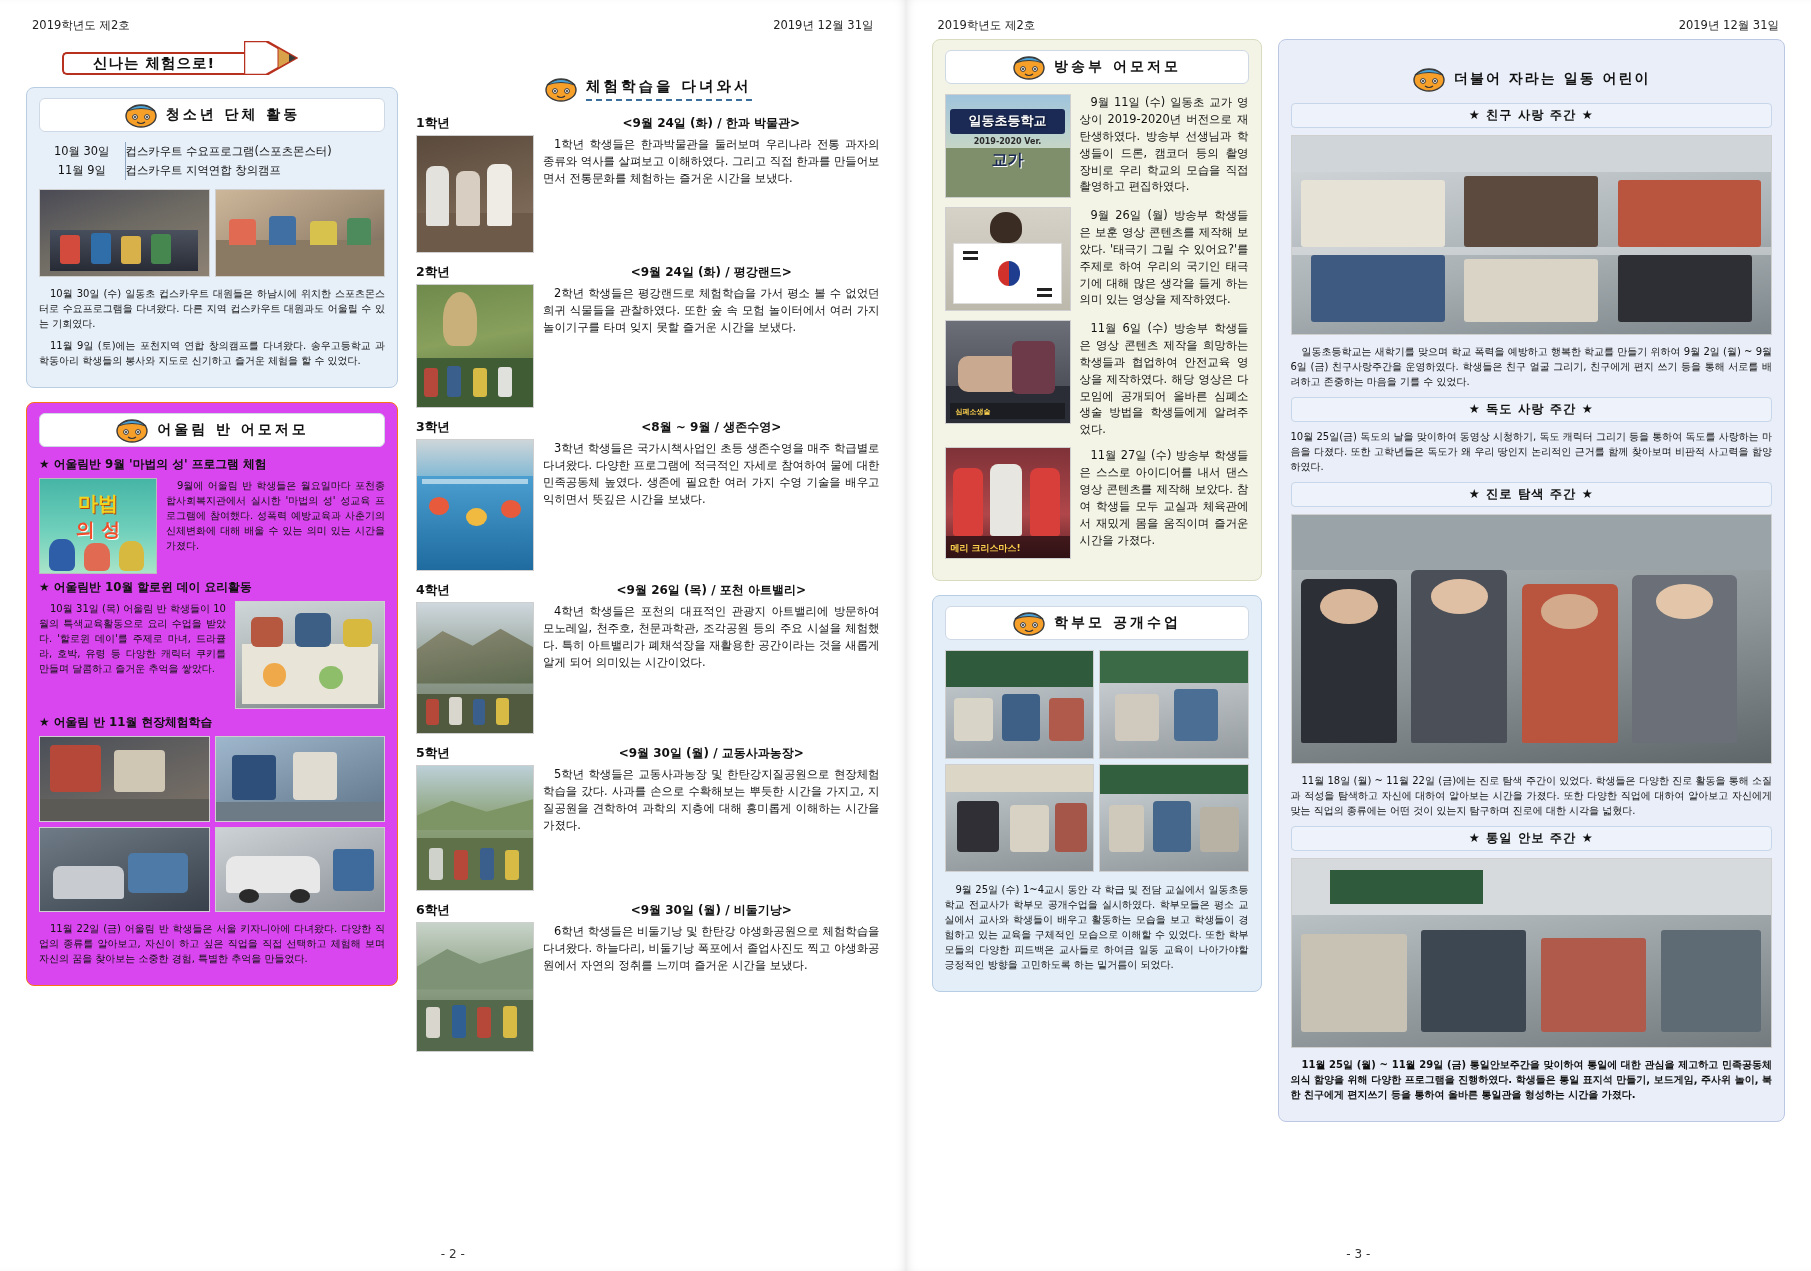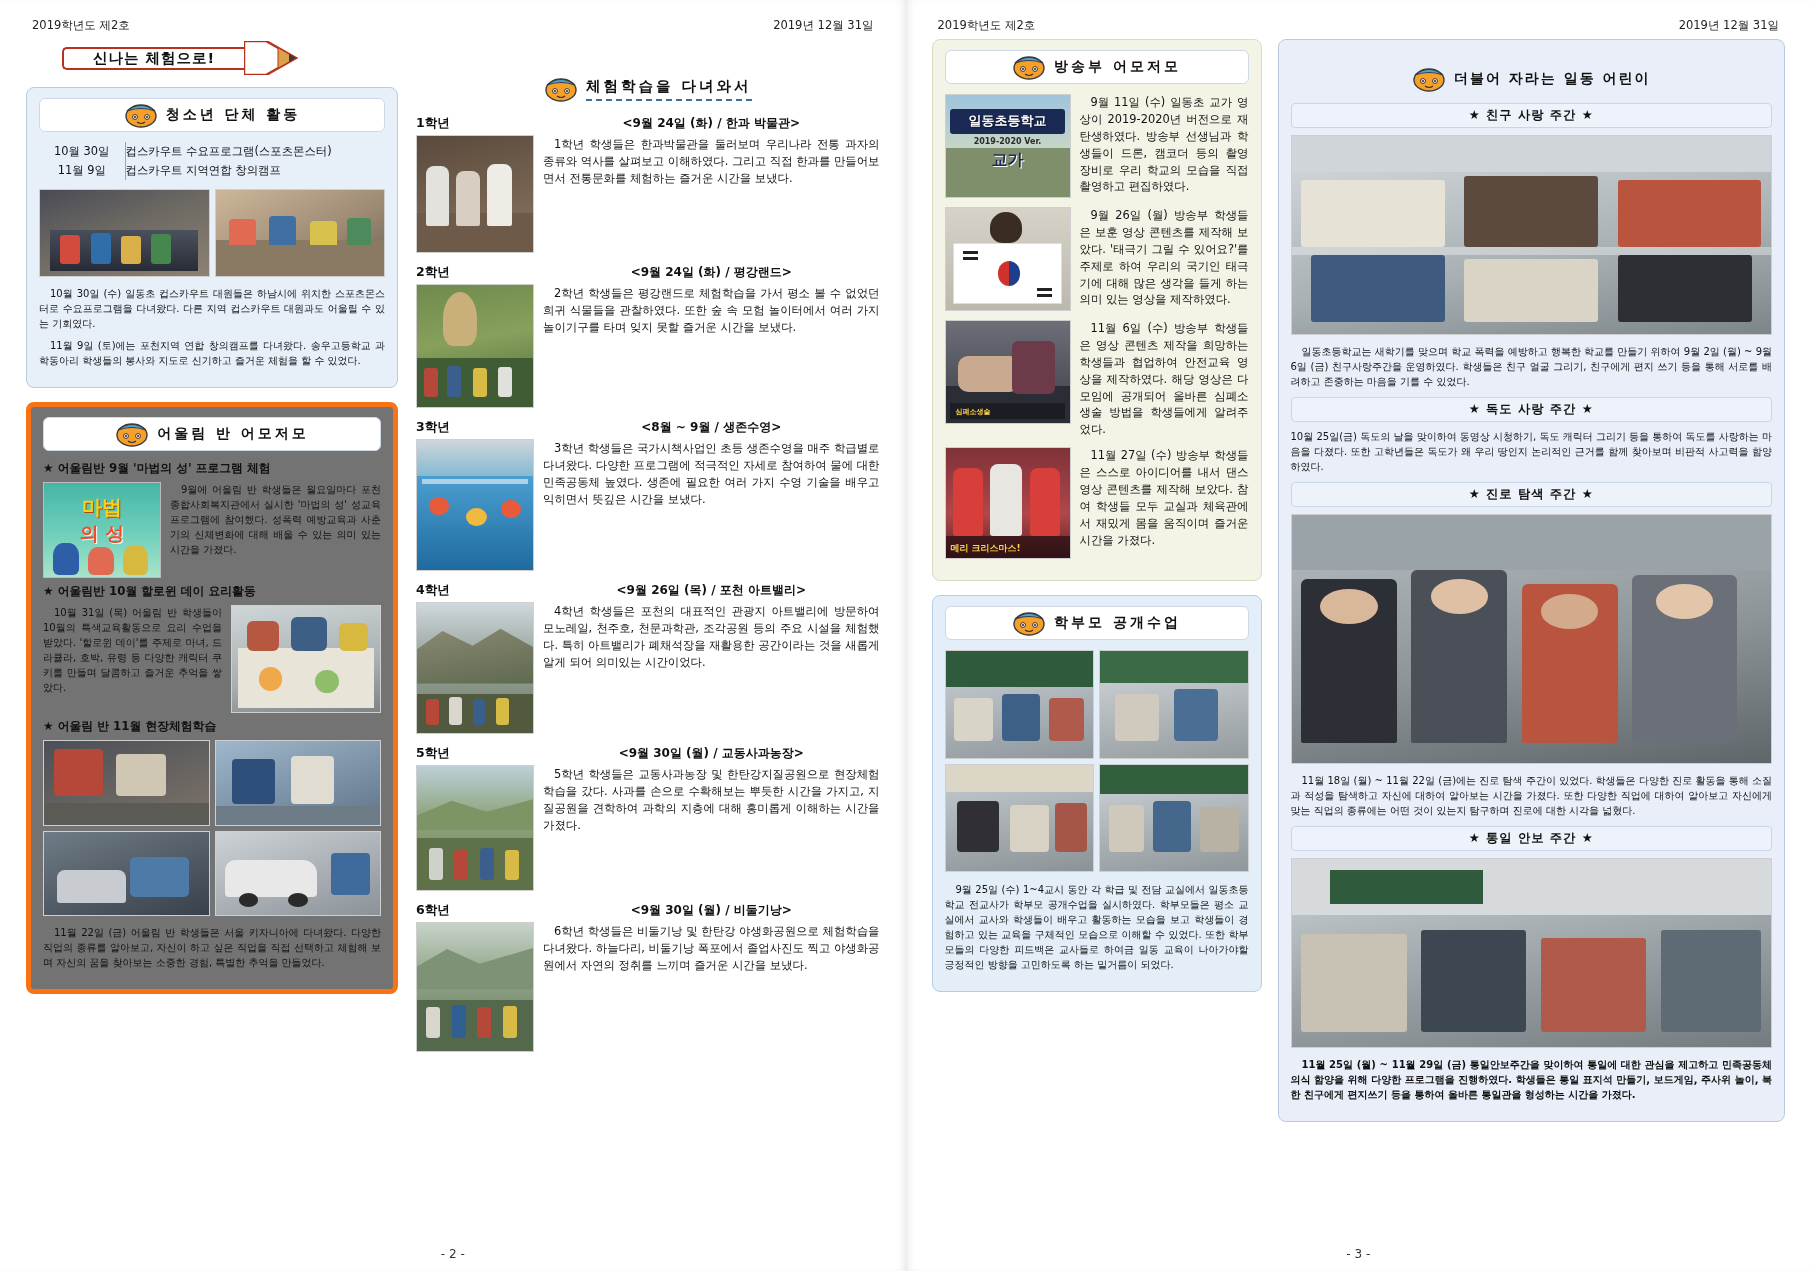--- a/index.html
+++ b/index.html
@@ -26,21 +26,21 @@
     padding:0 6px 6px 6px;
   }
   .folio {
     position:absolute; bottom:10px; left:0; right:0;
     text-align:center; font-size:12px; color:#333;
   }
 
   
   .pencil {
     position:relative; height:34px; margin:2px 0 12px 0;
-    display:flex; align-items:center;padding-left:36px;
+    display:flex; align-items:flex-end;padding-left:36px;
   }
   .pencil .body {
     position:relative;
     flex:0 0 auto; width:182px;
     background:#fff;
     border:2.5px solid #b8311f;
     border-right:none;
     border-radius:5px 0 0 5px;
     display:flex; align-items:center; justify-content:center;
   }
@@ -67,21 +67,21 @@
   .chip.dashed .txt {
     border-bottom:2px dashed #3c6f9c; padding-bottom:3px;
   }
 
   
   .face { width:34px; height:26px; position:relative; }
 
   
   .box { border-radius:8px; padding:10px 12px 12px 12px; margin-bottom:14px; }
   .box.blue   { background:#e7eff8; border:1px solid #b9cde2; }
-  .box.green  { background:#737373; border:5px solid #f97316; }
+  .box.green  { background:#d946ef; border:1px solid #f97316; }
   .box.cream  { background:#f3f4e6; border:1px solid #d9dcc0; }
   .box.sky    { background:#e4eef8; border:1px solid #b7cde4; }
   .box.lav    { background:#e9eef8; border:1px solid #bcc8e3; }
 
   .boxtitle {
     display:flex; align-items:center; justify-content:center; gap:8px;
     background:#ffffff; border:1px solid #cfd9e6; border-radius:6px;
     padding:3px 10px; margin:0 auto 10px auto;
   }
   .boxtitle .t { font-size:14px; font-weight:bold; letter-spacing:3px; color:#111; }

